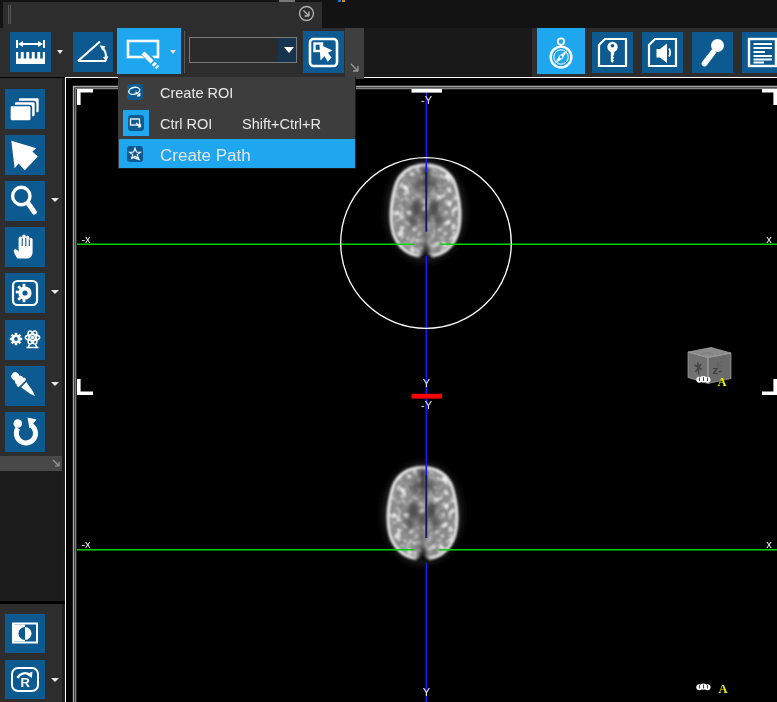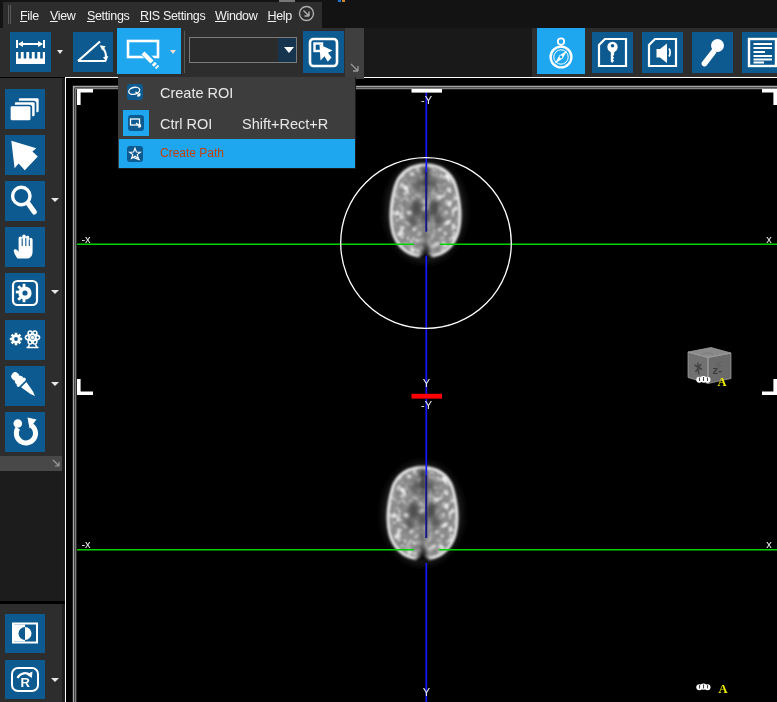--- a/index.html
+++ b/index.html
@@ -14,28 +14,20 @@
 <body>
 <div id="root">
 
   <div class="abs" style="left:0;top:0;width:777px;height:28px;background:#131313;"></div>
   <div class="abs" style="left:279px;top:0;width:16px;height:2px;background:#777;"></div>
   <div class="abs" style="left:338px;top:0;width:3px;height:2px;background:#2277cc;"></div>
   <div class="abs" style="left:342px;top:0;width:3px;height:2px;background:#cc8822;"></div>
   <div class="abs" style="left:3px;top:2px;width:319px;height:26px;background:#2d2d2d;"></div>
   <div class="abs" style="left:8px;top:5px;width:1px;height:19px;background:#5a5a5a;"></div>
   <div class="abs" style="left:10px;top:5px;width:1px;height:19px;background:#5a5a5a;"></div>
-  <div class="abs" style="left:0;top:2px;width:777px;height:26px;color:#f2f2f2;font-size:12.5px;letter-spacing:-0.35px;">
-    <span class="abs" style="left:20px;top:7px;"><u>F</u>ile</span>
-    <span class="abs" style="left:50px;top:7px;"><u>V</u>iew</span>
-    <span class="abs" style="left:87px;top:7px;"><u>S</u>ettings</span>
-    <span class="abs" style="left:140px;top:7px;"><u>R</u>IS Settings</span>
-    <span class="abs" style="left:215px;top:7px;"><u>W</u>indow</span>
-    <span class="abs" style="left:267.5px;top:7px;"><u>H</u>elp</span>
-  </div>
   <svg class="abs" style="left:298px;top:5px;" width="18" height="18" viewBox="0 0 18 18">
     <circle cx="8.5" cy="8.5" r="7" fill="none" stroke="#b0b0b0" stroke-width="1.4"></circle>
     <path d="M5.5 5.5 L11 11 M11 11 L11 6.5 M11 11 L6.5 11" stroke="#b0b0b0" stroke-width="1.4" fill="none"></path>
   </svg>
 
   <div class="abs" style="left:0;top:28px;width:777px;height:49px;background:#191919;"></div>
   <div class="abs" style="left:0;top:28px;width:345px;height:49px;background:#2d2d2d;"></div>
   <div class="abs" style="left:345px;top:28px;width:19px;height:47px;background:#3f3f3f;"></div>
   <div class="abs" style="left:532px;top:28px;width:245px;height:49px;background:#2d2d2d;"></div>
 
@@ -374,16 +366,16 @@
   </svg>
 
   <div class="abs" style="left:127px;top:145.5px;width:16px;height:16px;background:#0d5a91;border-radius:3px;"></div>
   <svg class="abs" style="left:127px;top:145.5px;" width="16" height="16" viewBox="0 0 16 16">
     <path d="M8 2.2 L9.4 6 L13.4 6.2 L10.2 8.6 L11.4 12.4 L8 10.2 L4.6 12.4 L5.8 8.6 L2.6 6.2 L6.6 6 Z" fill="none" stroke="#fff" stroke-width="1.1"></path>
     <path d="M5 11 L12.8 13.8" stroke="#fff" stroke-width="1.3"></path>
   </svg>
 
   <div class="abs" style="left:160px;top:85px;color:#e8e8e8;font-size:14.5px;">Create ROI</div>
   <div class="abs" style="left:160px;top:115.5px;color:#e8e8e8;font-size:14.5px;">Ctrl ROI</div>
-  <div class="abs" style="left:242px;top:115.5px;color:#e8e8e8;font-size:14.5px;">Shift+Rect+R</div>
-  <div class="abs" style="left:160px;top:146px;color:#c2410c;font-size:12px;">Create Path</div>
+  <div class="abs" style="left:242px;top:115.5px;color:#e8e8e8;font-size:14.5px;">Shift+Ctrl+R</div>
+  <div class="abs" style="left:160px;top:146px;color:#e5e5e5;font-size:17px;">Create Path</div>
 
 </div>
 
 </body></html>

